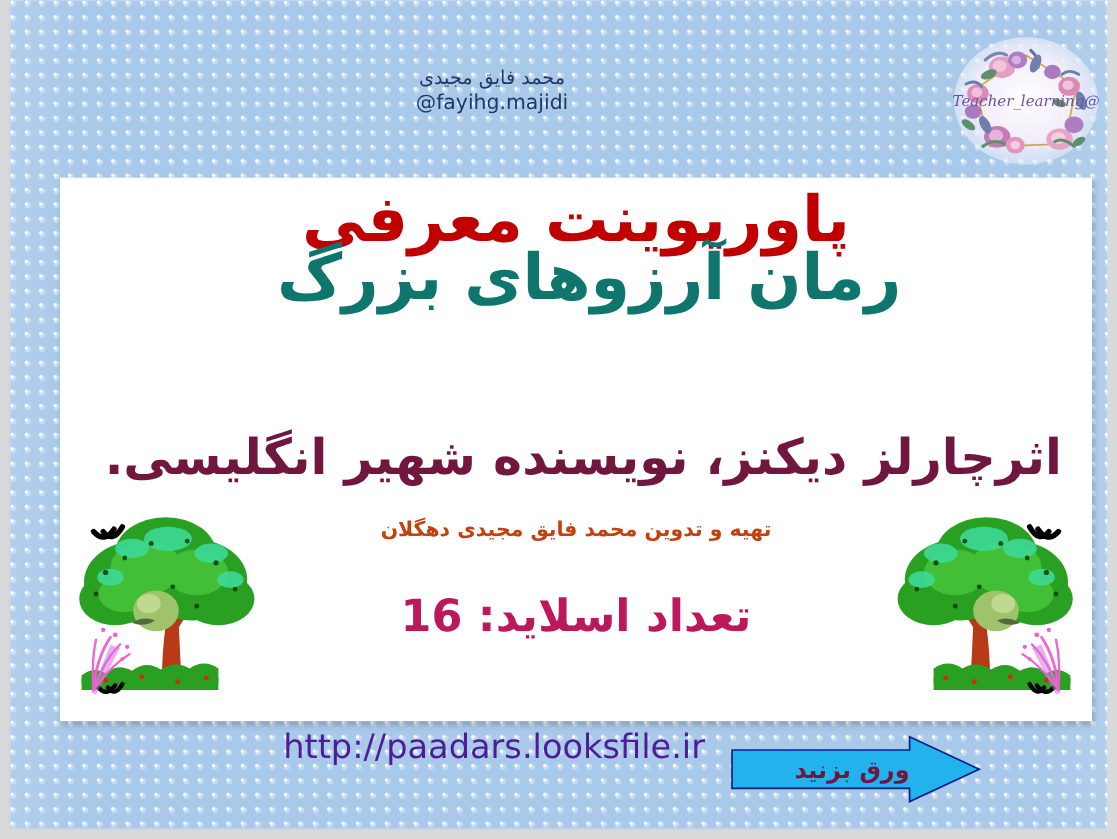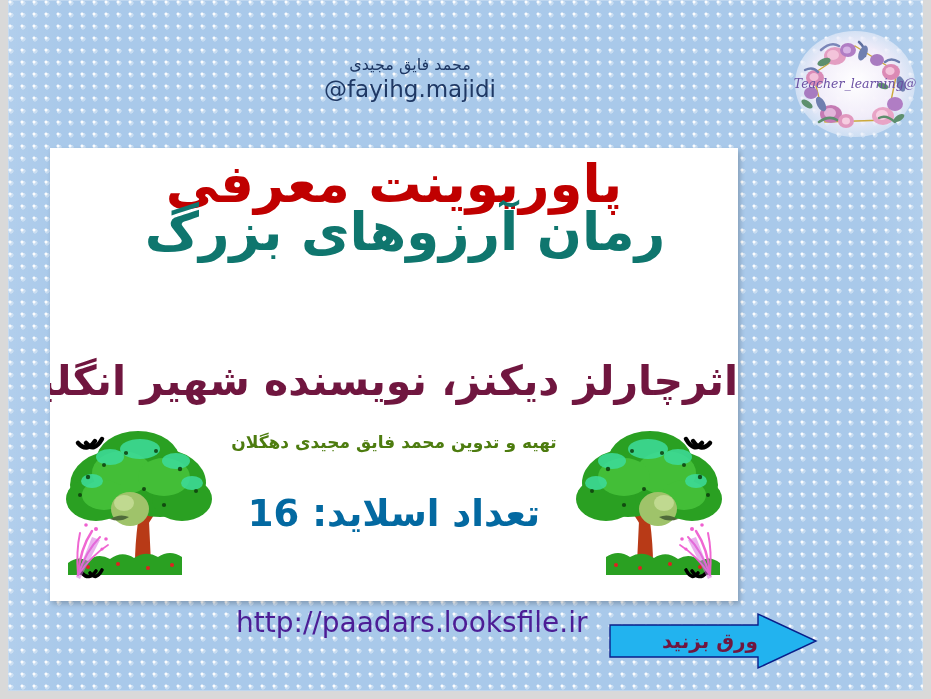--- a/index.html
+++ b/index.html
@@ -61,21 +61,21 @@
   }
   #header-credit .persian-name {
     display: block;
     font-size: 16px;
     color: #1f3864;
     direction: rtl;
     letter-spacing: 0px;
   }
   #header-credit .handle {
     display: block;
-    font-size: 23px;
+    font-size: 17px;
     color: #1f3864;
     direction: ltr;
     margin-top: 1px;
   }
 
   
   #logo-badge {
     position: absolute;
     right: 12px;
     top: 26px;
@@ -83,21 +83,21 @@
     height: 116px;
     z-index: 6;
   }
   #logo-badge svg { display: block; width: 100%; height: 100%; }
 
   
   #content-card {
     position: absolute;
     left: 50px;
     top: 148px;
-    width: 688px;
+    width: 860px;
     height: 453px;
     background: #ffffff;
     box-shadow: 2px 3px 5px rgba(0,0,0,0.22);
     z-index: 4;
     overflow: hidden;
   }
 
   
   .title-block {
     position: absolute;
@@ -146,37 +146,37 @@
     margin-left: 12px;
   }
 
   
   #prep-credit {
     position: absolute;
     top: 282px;
     left: 0;
     right: 0;
     text-align: center;
-    color: #4d7c0f;
+    color: #c2410c;
     font-size: 17px;
     font-weight: bold;
     direction: rtl;
     line-height: 1.5;
     z-index: 3;
   }
   #prep-credit span { display: block; }
 
   
   #slide-count {
     position: absolute;
     top: 344px;
     left: 0;
     right: 0;
     text-align: center;
-    color: #0369a1;
+    color: #be185d;
     font-size: 37px;
     font-weight: bold;
     direction: rtl;
     z-index: 3;
     white-space: nowrap;
   }
 
   
   .tree-art {
     position: absolute;

